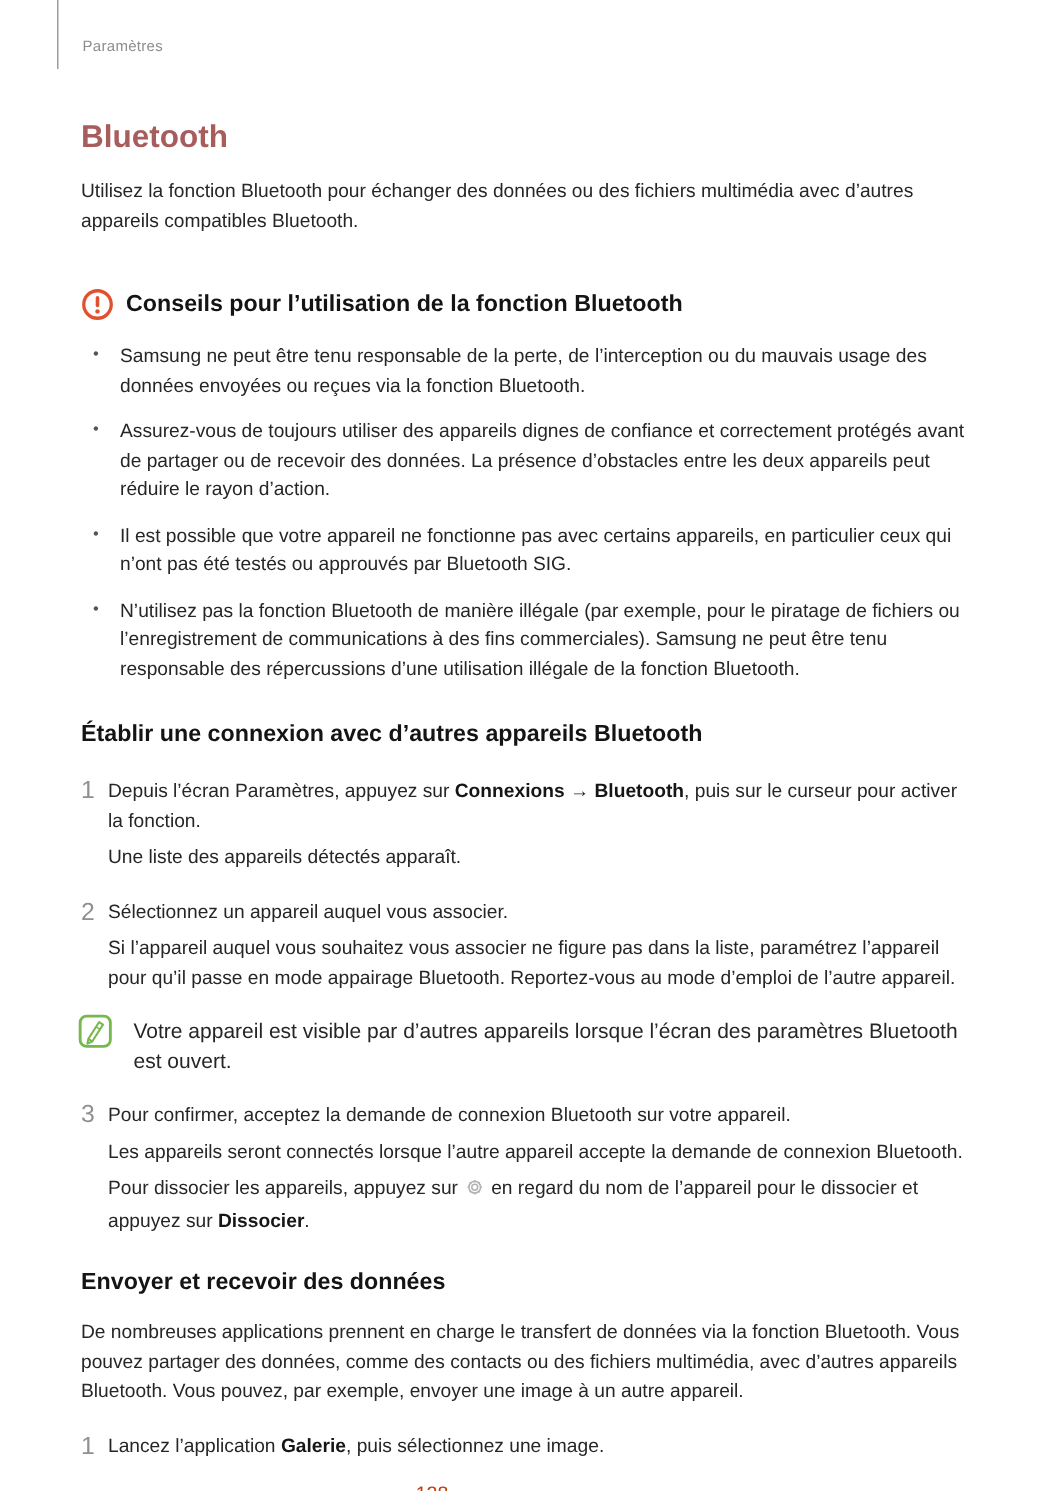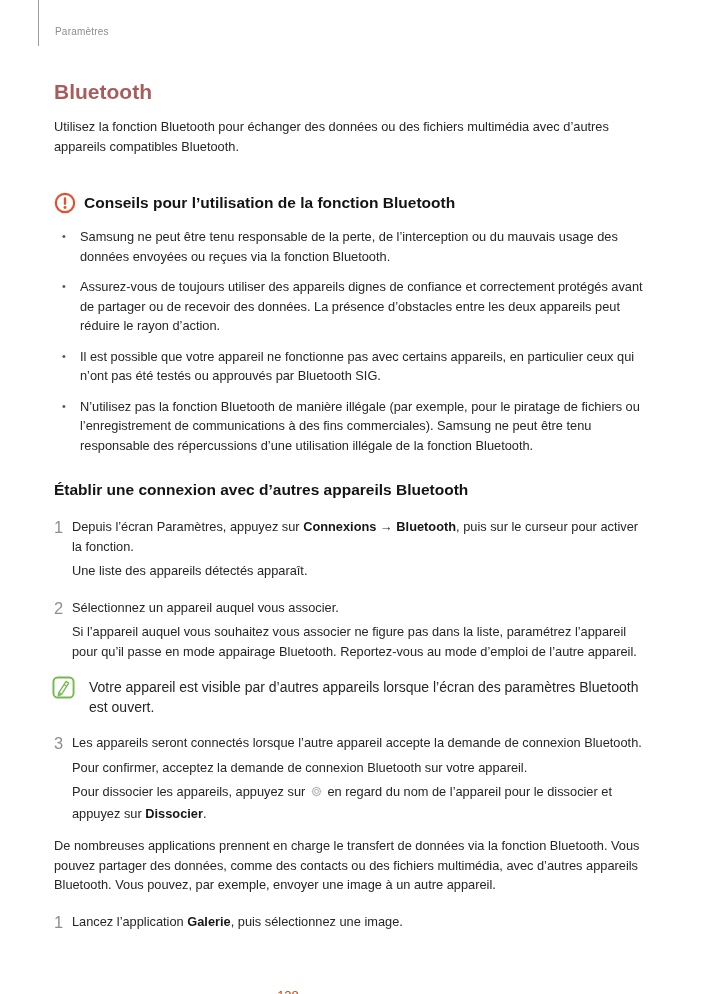--- a/index.html
+++ b/index.html
@@ -149,32 +149,33 @@
         <path d="M7.2 17.3 l-0.7 3.4 3.4-1.6" fill="none" stroke="#76b84e" stroke-width="1.4" stroke-linejoin="round"></path>
         <path d="M12.6 8.9 l2.8 1.8" stroke="#76b84e" stroke-width="1.1"></path>
       </svg>
     </span>
     <span class="note-text">Votre appareil est visible par d’autres appareils lorsque l’écran des paramètres Bluetooth est ouvert.</span>
   </div>
 
   <div class="step" style="margin-top:16px;">
     <span class="num">3</span>
     <div class="step-body">
+      <p>Pour confirmer, acceptez la demande de connexion Bluetooth sur votre appareil.</p>
       <p>Les appareils seront connectés lorsque l’autre appareil accepte la demande de connexion Bluetooth.</p>
-      <p>Pour confirmer, acceptez la demande de connexion Bluetooth sur votre appareil.</p>
       <p><span>Pour dissocier les appareils, appuyez sur </span><span class="inline-gear"><svg width="13" height="13" viewBox="0 0 20 20">
               <g fill="none" stroke="#b3b3b3" stroke-width="1.6">
                 <circle cx="10" cy="10" r="3"></circle>
                 <circle cx="10" cy="10" r="6"></circle>
                 <path d="M10 2.6v2.2M10 15.2v2.2M2.6 10h2.2M15.2 10h2.2M4.8 4.8l1.5 1.5M13.7 13.7l1.5 1.5M15.2 4.8l-1.5 1.5M6.3 13.7l-1.5 1.5"></path>
               </g>
             </svg></span><span> en regard du nom de l’appareil pour le dissocier et appuyez sur </span><b>Dissocier</b><span>.</span></p>
     </div>
   </div>
 
+  <h2 class="section-heading" style="margin-top:22px;">Envoyer et recevoir des données</h2>
 
   <p class="body-text para-gap">De nombreuses applications prennent en charge le transfert de données via la fonction Bluetooth. Vous pouvez partager des données, comme des contacts ou des fichiers multimédia, avec d’autres appareils Bluetooth. Vous pouvez, par exemple, envoyer une image à un autre appareil.</p>
 
   <div class="step">
     <span class="num">1</span>
     <div class="step-body">
       <p><span>Lancez l’application </span><b>Galerie</b><span>, puis sélectionnez une image.</span></p>
     </div>
   </div>
 

